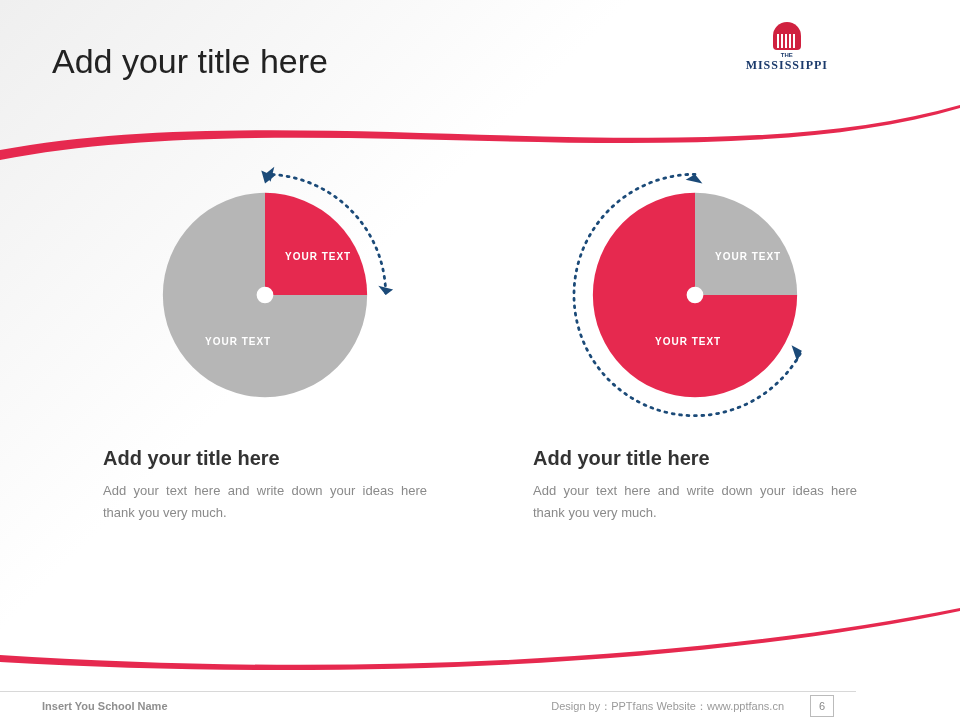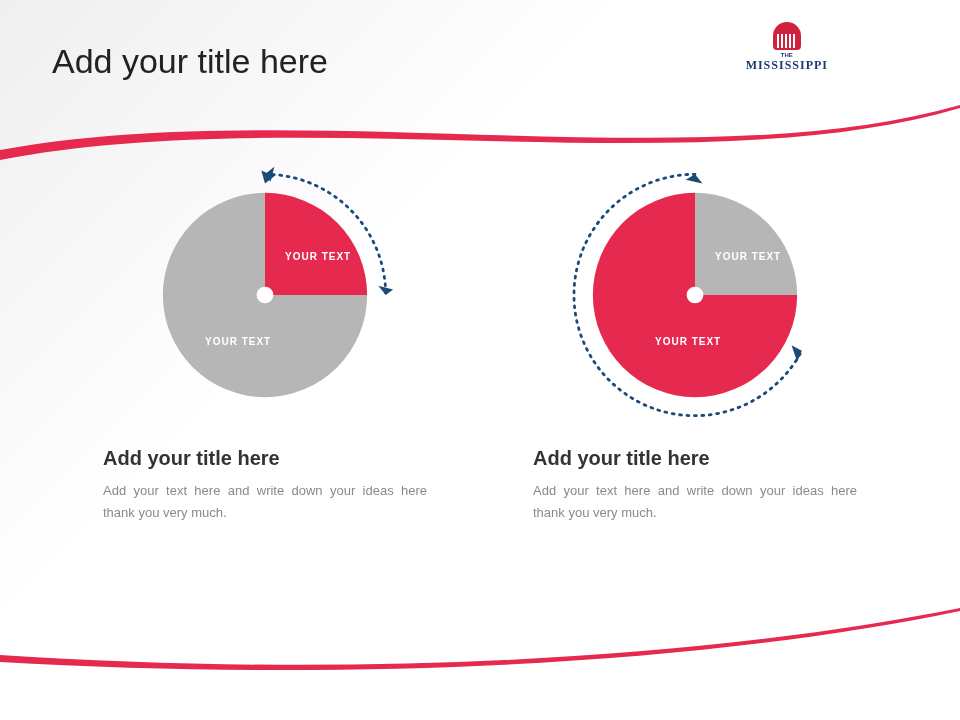--- a/index.html
+++ b/index.html
@@ -82,14 +82,19 @@
       <div class="subtitle">Add your title here</div>
       <div class="desc">Add your text here and write down your ideas here thank you very much.</div>
     </div>
 
   </div>
 
   <svg class="swoosh2" viewBox="0 0 960 80" preserveAspectRatio="none">
     <path d="M0,55 C350,78 700,60 960,8 L960,11 C700,65 350,82 0,62 Z" fill="#e6294f"></path>
   </svg>
 
+  <div class="footer">
+    <span class="school">Insert You School Name</span>
+    <span class="credit">Design by：PPTfans  Website：www.pptfans.cn</span>
+    <span class="page">6</span>
+  </div>
 
 </div>
 
 </body></html>

